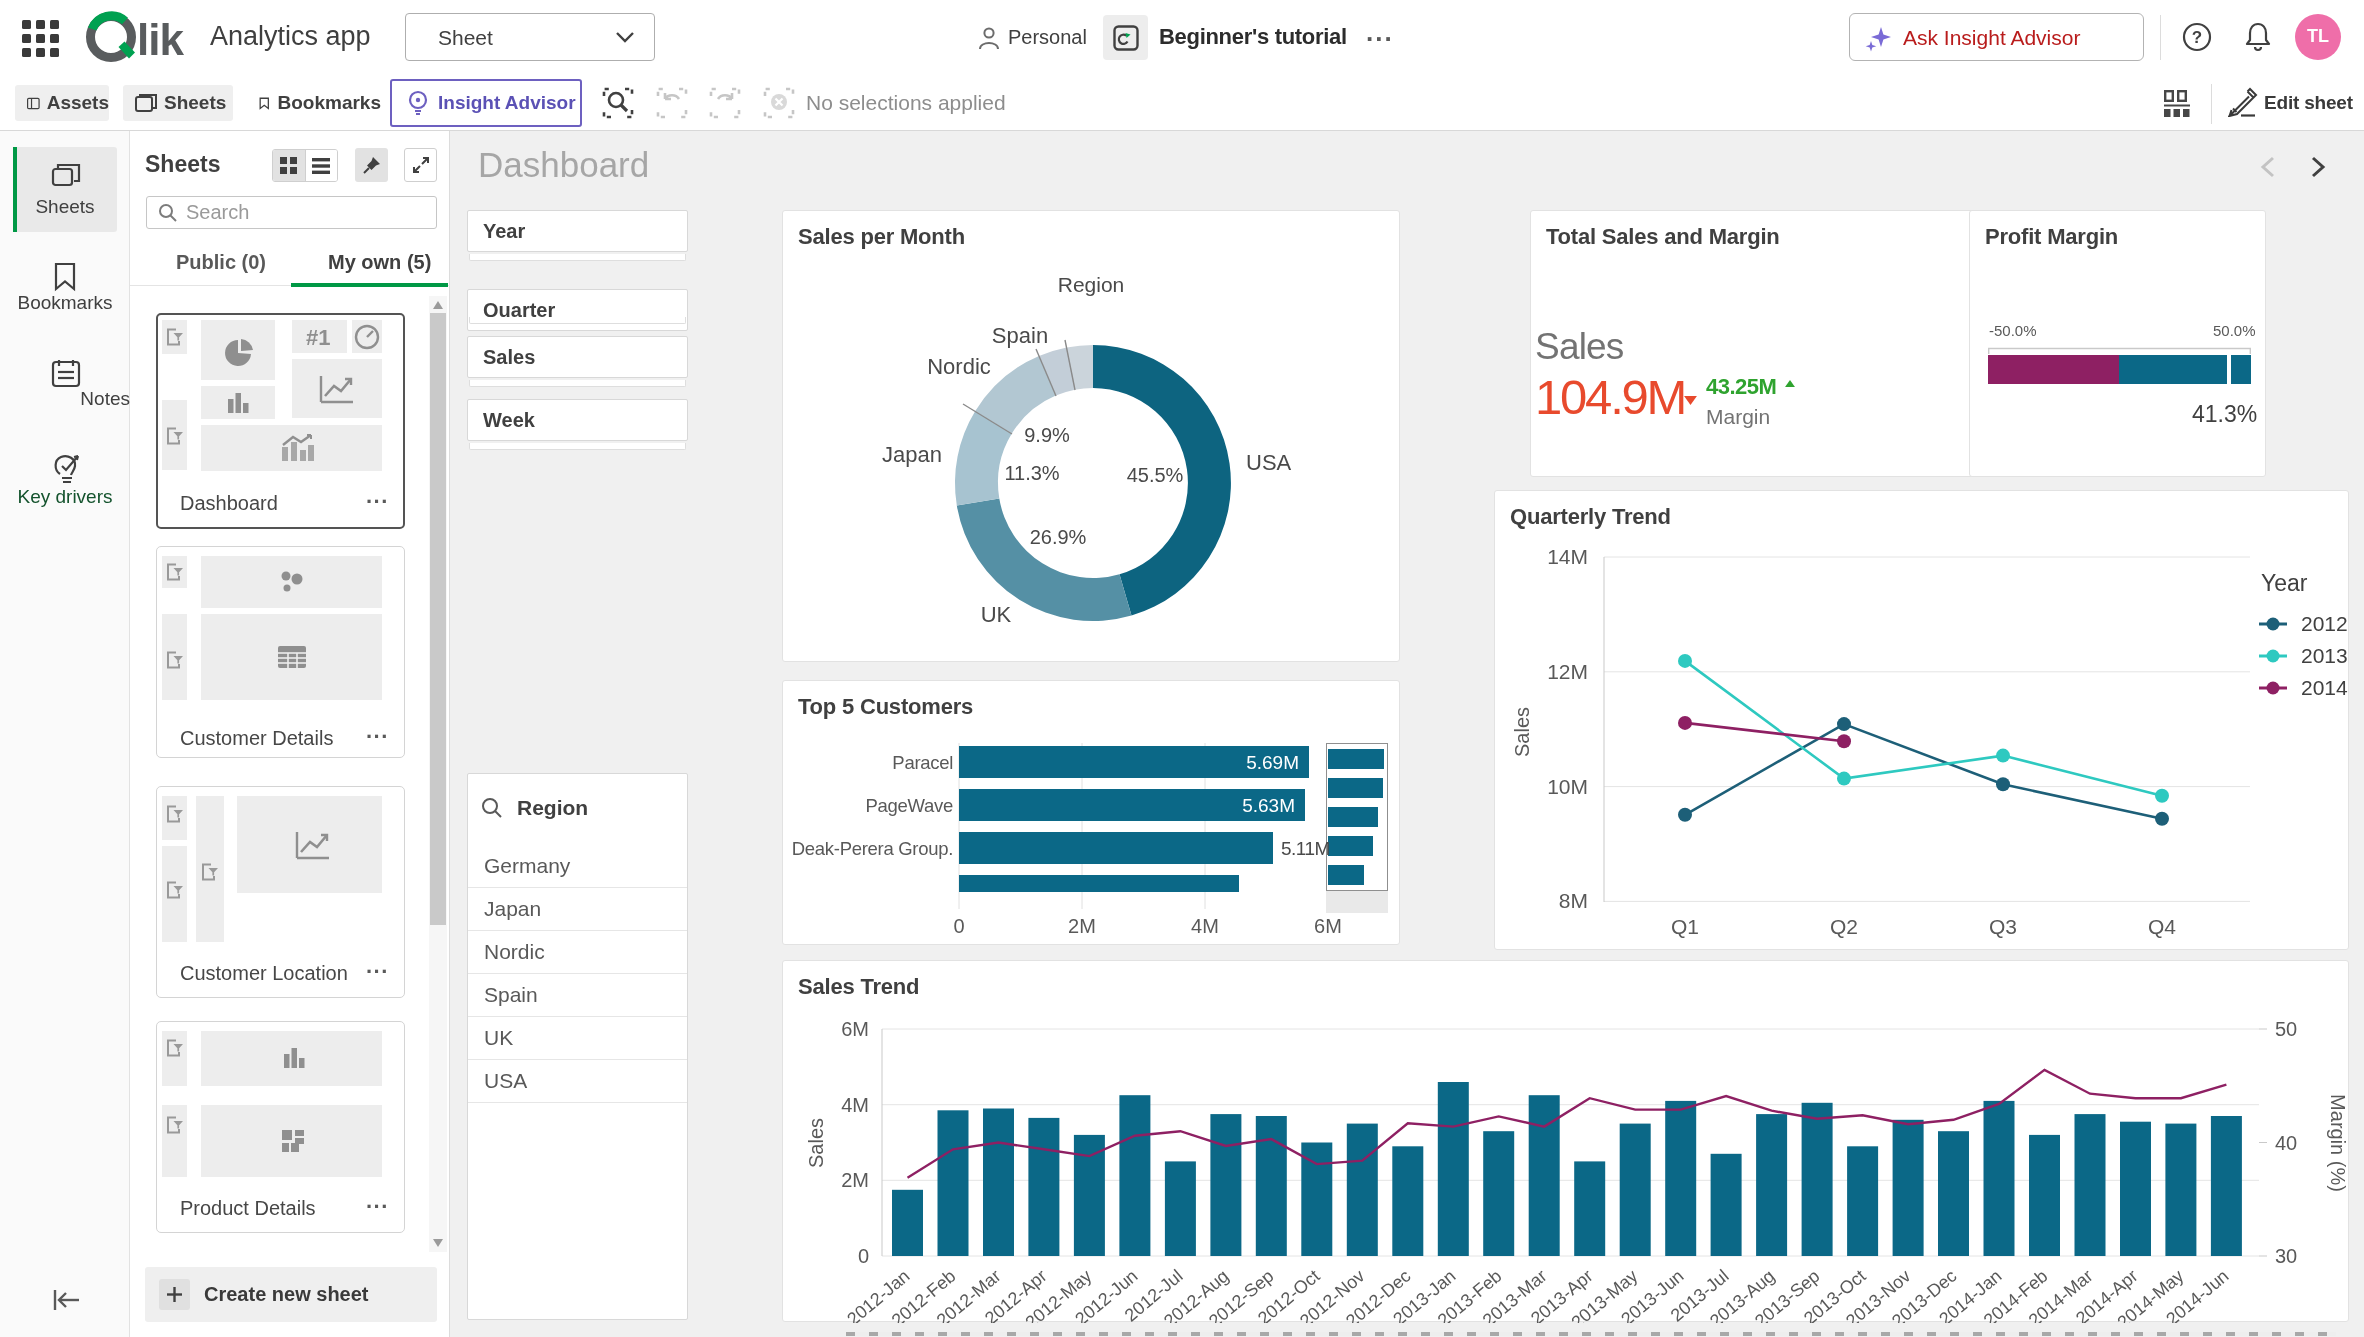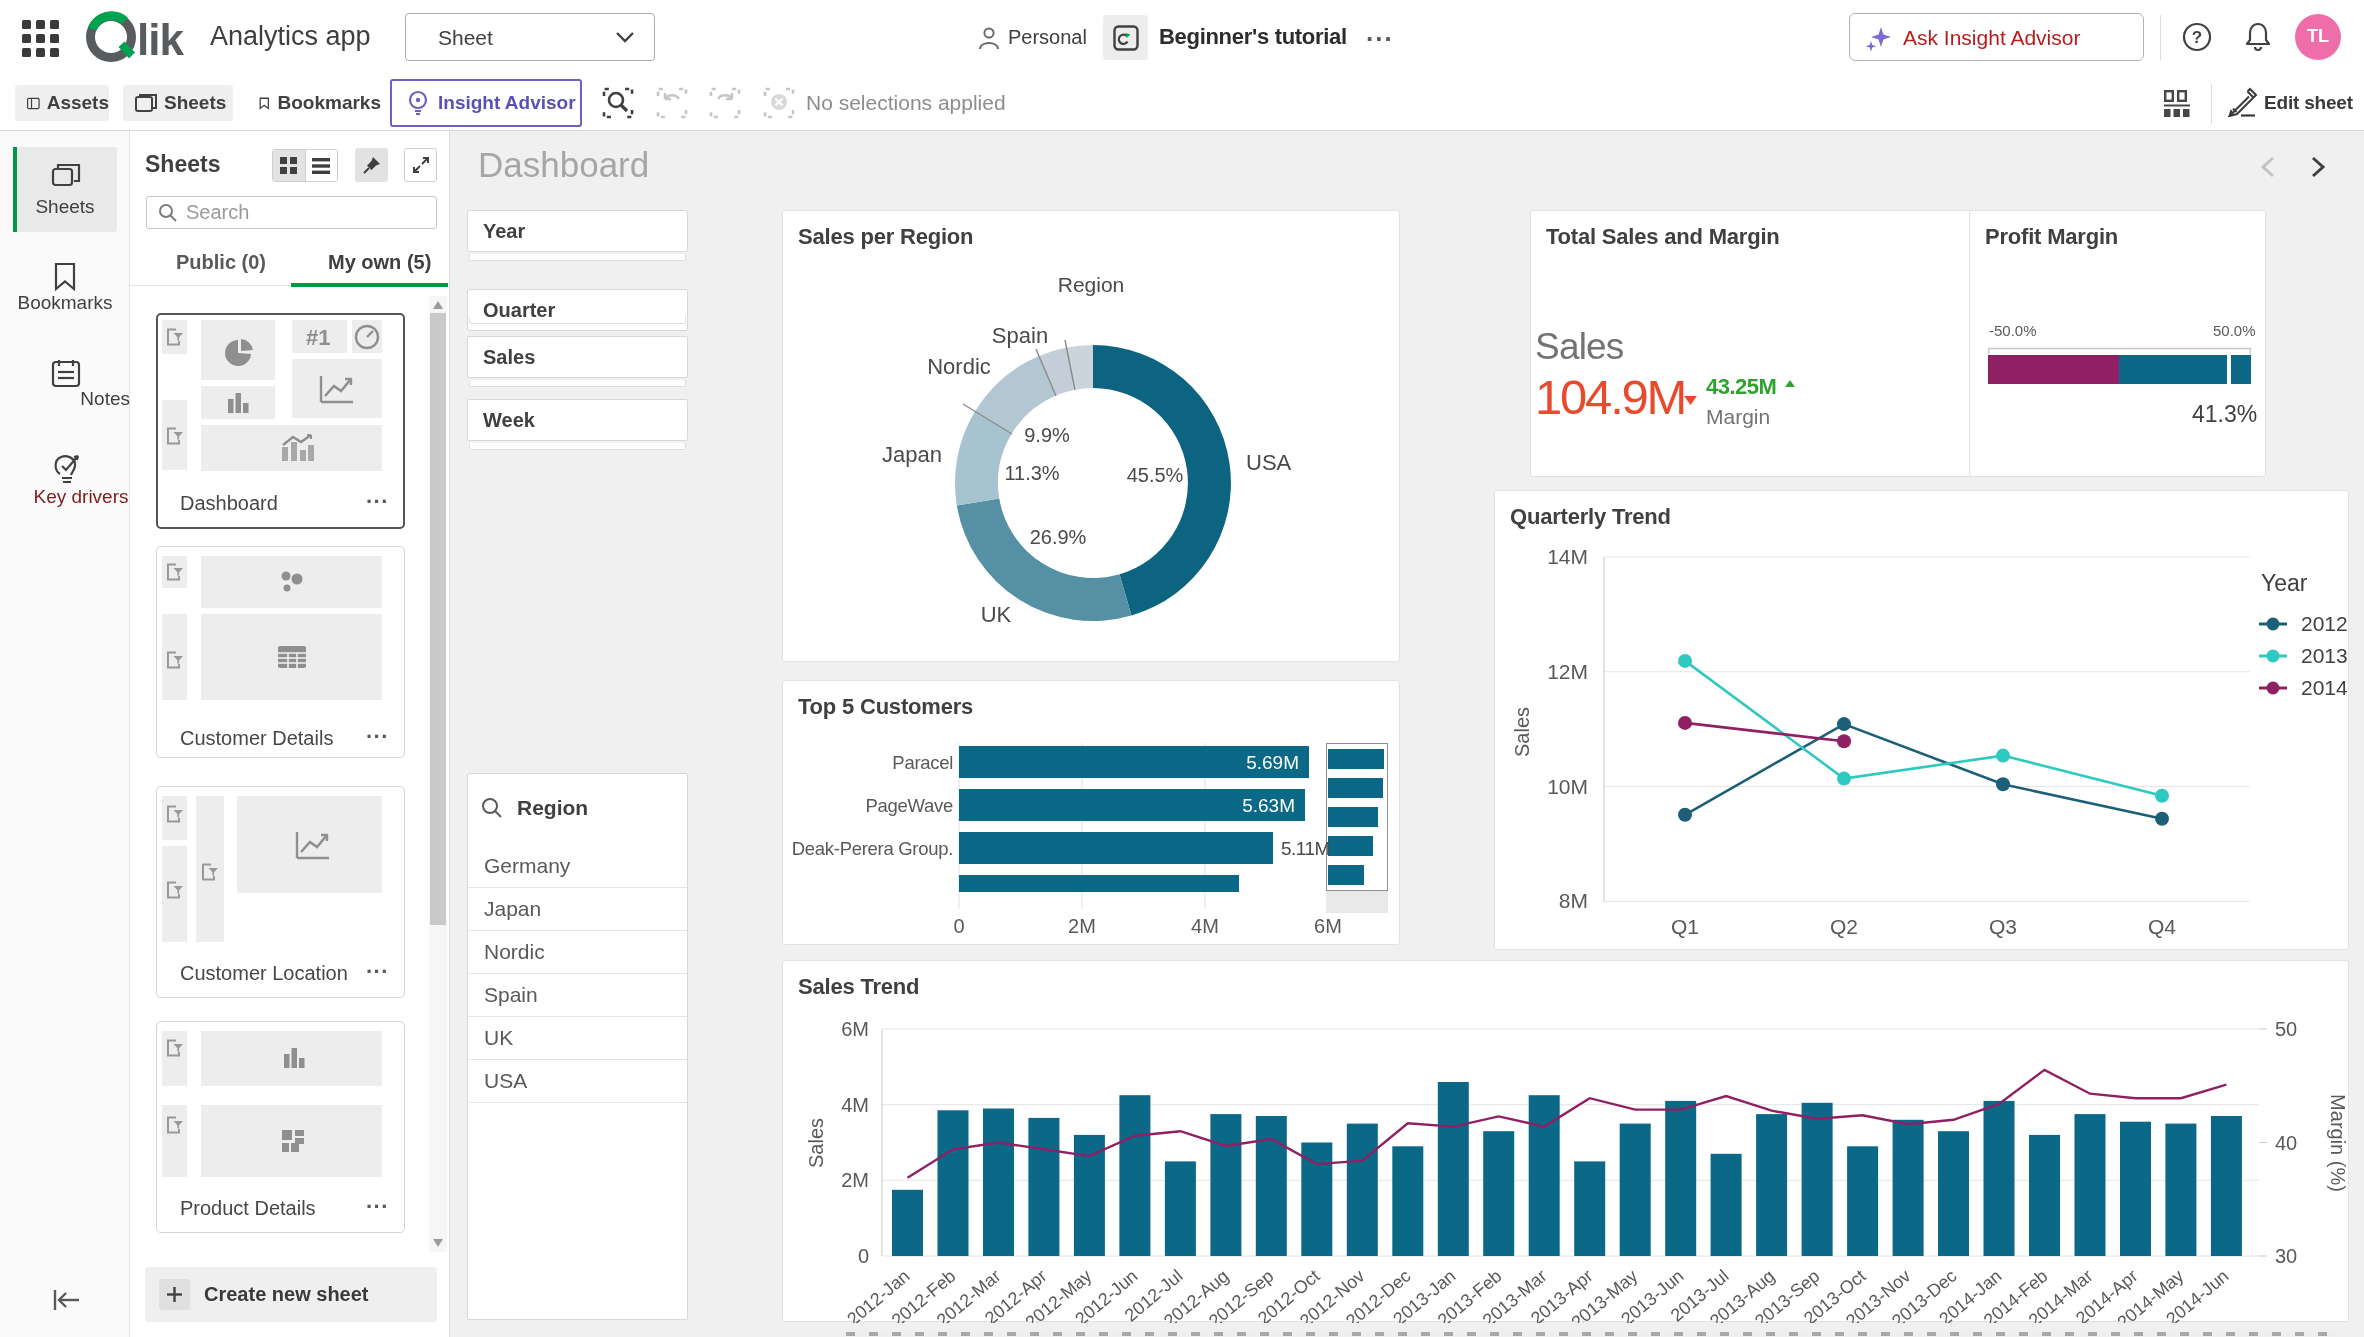--- a/index.html
+++ b/index.html
@@ -155,21 +155,21 @@
     <line x1="7" y1="20" x2="23" y2="20" stroke="#404040" stroke-width="2.2"></line>
   </svg>
 <div class="abs" style="left:0px;top:388px;width:130px;text-align:right;font-size:19px;color:#404040;">Notes</div>
 
 <svg class="abs" style="left:50px;top:450px;" width="32" height="36" viewBox="0 0 32 36">
     <path d="M10 24 C4 20 4 10 11 7 C18 4 26 9 25 16 C24.5 20 22 22 21 25" fill="none" stroke="#404040" stroke-width="2.2"></path>
     <path d="M12 28 L22 28 M13 32 L21 32" stroke="#404040" stroke-width="2"></path>
     <path d="M12 16 L16 20 L28 6" fill="none" stroke="#404040" stroke-width="2.2"></path>
     <path d="M28 6 L24 7 M28 6 L27 10" stroke="#404040" stroke-width="2"></path>
   </svg>
-<div class="abs" style="left:16px;top:486px;width:130px;text-align:center;font-size:19px;color:#7f1d1d;">Key drivers</div>
+<div class="abs" style="left:0px;top:486px;width:130px;text-align:center;font-size:19px;color:#14532d;">Key drivers</div>
 
 <svg class="abs" style="left:53px;top:1288px;" width="28" height="24" viewBox="0 0 28 24">
     <line x1="2" y1="2" x2="2" y2="22" stroke="#595959" stroke-width="2.4"></line>
     <line x1="6" y1="12" x2="26" y2="12" stroke="#595959" stroke-width="2.4"></line>
     <path d="M13 5 L6 12 L13 19" fill="none" stroke="#595959" stroke-width="2.4"></path>
   </svg>
 
 <div class="abs" style="left:130px;top:131px;width:320px;height:1206px;background:#fff;border-right:1px solid #dcdcdc;"></div>
 <div class="abs" style="left:145px;top:151px;font-size:23px;font-weight:bold;color:#404040;">Sheets</div>
 
@@ -436,21 +436,21 @@
 <div class="abs" style="left:468px;top:931px;width:219px;height:43px;border-bottom:1px solid #e6e6e6;"></div>
 <div class="abs" style="left:484px;top:940px;font-size:21px;color:#595959;">Nordic</div>
 <div class="abs" style="left:468px;top:974px;width:219px;height:43px;border-bottom:1px solid #e6e6e6;"></div>
 <div class="abs" style="left:484px;top:983px;font-size:21px;color:#595959;">Spain</div>
 <div class="abs" style="left:468px;top:1017px;width:219px;height:43px;border-bottom:1px solid #e6e6e6;"></div>
 <div class="abs" style="left:484px;top:1026px;font-size:21px;color:#595959;">UK</div>
 <div class="abs" style="left:468px;top:1060px;width:219px;height:43px;border-bottom:1px solid #e6e6e6;"></div>
 <div class="abs" style="left:484px;top:1069px;font-size:21px;color:#595959;">USA</div>
 
 <div class="card" style="left:782px;top:210px;width:618px;height:452px;">
- <div class="ctitle">Sales per Region</div>
+ <div class="ctitle">Sales per Month</div>
  <svg width="618" height="452" viewBox="0 0 618 452">
       <path d="M310.0 134.0 A138 138 0 0 1 348.5 404.5 L336.5 363.2 A95 95 0 0 0 310.0 177.0 Z" fill="#0d6480"></path>
       <path d="M348.5 404.5 A138 138 0 0 1 173.8 294.4 L216.3 287.5 A95 95 0 0 0 336.5 363.2 Z" fill="#5590a5"></path>
       <path d="M173.8 294.4 A138 138 0 0 1 192.1 200.3 L228.8 222.6 A95 95 0 0 0 216.3 287.5 Z" fill="#a7c3d0"></path>
       <path d="M192.1 200.3 A138 138 0 0 1 256.0 145.0 L272.8 184.6 A95 95 0 0 0 228.8 222.6 Z" fill="#b2c7d2"></path>
       <path d="M256.0 145.0 A138 138 0 0 1 283.7 136.5 L291.9 178.7 A95 95 0 0 0 272.8 184.6 Z" fill="#c3ced8"></path>
       <path d="M283.7 136.5 A138 138 0 0 1 310.0 134.0 L310.0 177.0 A95 95 0 0 0 291.9 178.7 Z" fill="#cbd4db"></path>
       <line x1="229" y1="223" x2="180" y2="193" stroke="#8a8a8a" stroke-width="1.4"></line>
       <line x1="273" y1="185" x2="253" y2="138" stroke="#8a8a8a" stroke-width="1.4"></line>
       <line x1="292" y1="179" x2="282" y2="129" stroke="#8a8a8a" stroke-width="1.4"></line>

